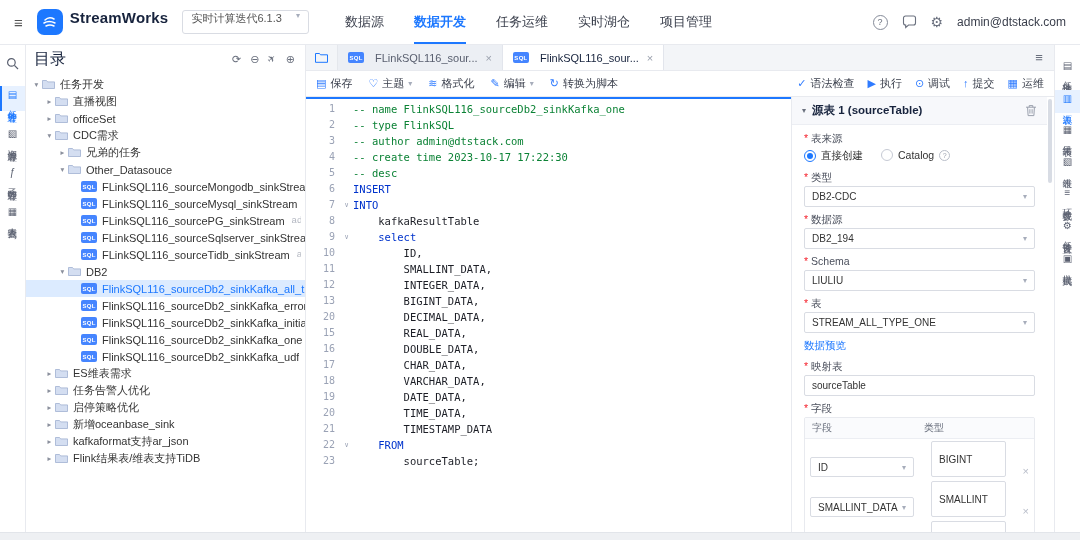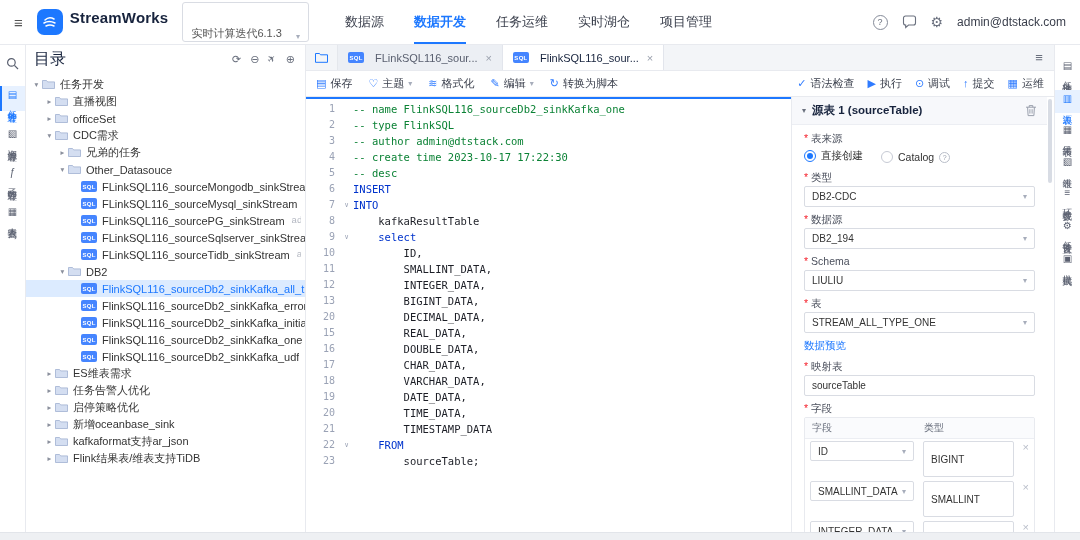--- a/index.html
+++ b/index.html
@@ -6,21 +6,21 @@
   html,body{width:1080px;height:540px;overflow:hidden}
   body{font-family:"Liberation Sans","DejaVu Sans",sans-serif;font-size:12px;color:#333;background:#fff}
   .app{display:flex;flex-direction:column;width:1080px;height:540px}
 
   
   .topbar{flex:0 0 44px;display:flex;align-items:center;gap:10px;padding:0 14px;border-bottom:1px solid #e8eaef;background:#fff}
   .hamburger{font-size:15px;color:#555;cursor:pointer}
   .logo{display:flex;align-items:flex-start;gap:7px;margin-left:4px}
   .logo-mark{width:26px;height:26px;border-radius:7px;background:#1d78ff;display:flex;align-items:center;justify-content:center}
   .logo-text{font-size:15px;font-weight:700;color:#17233d;letter-spacing:.2px}
-  .version-select{height:40px;border:1px solid #d9dce3;border-radius:3px;display:flex;align-items:flex-end;gap:14px;padding:0 8px;font-size:11px;color:#555;margin-left:4px;cursor:pointer}
+  .version-select{height:24px;border:1px solid #d9dce3;border-radius:3px;display:flex;align-items:flex-start;gap:14px;padding:0 8px;font-size:11px;color:#555;margin-left:4px;cursor:pointer}
   .caret{color:#a7adbb;font-size:8px}
   .top-nav{display:flex;align-items:center;gap:30px;margin-left:26px;height:44px}
   .nav-item{font-size:13px;color:#3a3f4c;height:44px;display:flex;align-items:center;cursor:pointer;position:relative}
   .nav-item.active{color:#1d78ff;font-weight:600}
   .nav-item.active::after{content:"";position:absolute;left:0;right:0;bottom:0;height:2px;background:#1d78ff}
   .top-right{margin-left:auto;display:flex;align-items:center;gap:14px}
   .cicon{width:15px;height:15px;border:1px solid #858b99;border-radius:50%;font-size:9px;color:#6a707e;display:inline-flex;align-items:center;justify-content:center}
   .cicon.small{width:11px;height:11px;font-size:7px;border-color:#b9bec9;color:#9aa0ad}
   .gear{font-size:14px;color:#6a707e;line-height:1}
   .user{font-size:12px;color:#3a3f4c}
@@ -82,34 +82,34 @@
   
   .config{width:256px;flex:0 0 256px;border-left:1px solid #e8eaef;display:flex;flex-direction:column;overflow:hidden;background:#fff}
   .cfg-header{flex:0 0 28px;background:#f7f8fb;display:flex;align-items:center;gap:6px;padding:0 10px;border-bottom:1px solid #eceef3}
   .cfg-caret{font-size:8px;color:#6a707e}
   .cfg-title{font-size:11.5px;color:#17233d;font-weight:600}
   .trash{margin-left:auto;cursor:pointer;display:inline-flex}
   .cfg-body{padding:7px 12px 0 12px;overflow:hidden;flex:1}
   .cfg-field{margin-bottom:6px}
   .cfg-label{font-size:10.5px;color:#4a4f5c;margin-bottom:3px;display:flex;gap:3px;align-items:center;line-height:12px}
   .req{color:#f5222d}
-  .radio-row{display:flex;gap:18px;align-items:flex-end;padding:2px 0 2px 0}
+  .radio-row{display:flex;gap:18px;align-items:flex-start;padding:2px 0 2px 0}
   .radio{display:flex;align-items:center;gap:5px;font-size:10.5px;color:#333;cursor:pointer}
   .radio-dot{width:12px;height:12px;border:1px solid #c6cad4;border-radius:50%;position:relative;background:#fff}
   .radio.checked .radio-dot{border-color:#1d78ff}
   .radio.checked .radio-dot::after{content:"";position:absolute;inset:2px;background:#1d78ff;border-radius:50%}
   .select,.input{height:21px;border:1px solid #d9dce3;border-radius:2px;display:flex;align-items:center;padding:0 7px;font-size:10px;color:#333;background:#fff;cursor:pointer}
   .sel-val{overflow:hidden;text-overflow:ellipsis;white-space:nowrap}
   .select .caret{margin-left:auto}
   .link{color:#1d78ff;font-size:10.5px;margin:1px 0 7px;cursor:pointer}
   .fields-table{border:1px solid #e8eaef;border-radius:2px;overflow:hidden}
   .ft-head{display:flex;background:#fafbfd;border-bottom:1px solid #eceef3;font-size:10px;color:#6a707e}
   .ft-head>div{padding:3px 7px}
   .ft-h-field{width:112px}
-  .ft-row{display:flex;align-items:flex-start;gap:9px;padding:2px 5px}
+  .ft-row{display:flex;align-items:flex-end;gap:17px;padding:2px 5px}
   .ft-row .select{width:104px;flex:0 0 104px;height:20px}
   .ft-row .input{flex:1;height:36px;min-width:0}
   .ft-x{color:#b8bdc9;font-size:11px;cursor:pointer}
 
   .cfg-scroll{width:7px;flex:0 0 7px;background:#fff;position:relative}
   .cfg-scroll .thumb{position:absolute;top:2px;left:1px;width:4px;height:84px;background:#d8dce4;border-radius:2px}
 
   .bottom-strip{flex:0 0 8px;background:#eef0f3;border-top:1px solid #e2e5ea}
 </style>
 </head>

